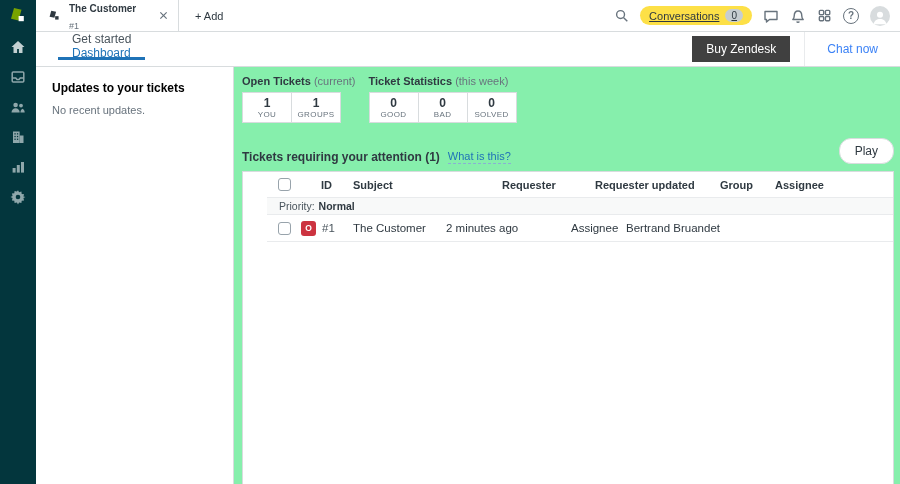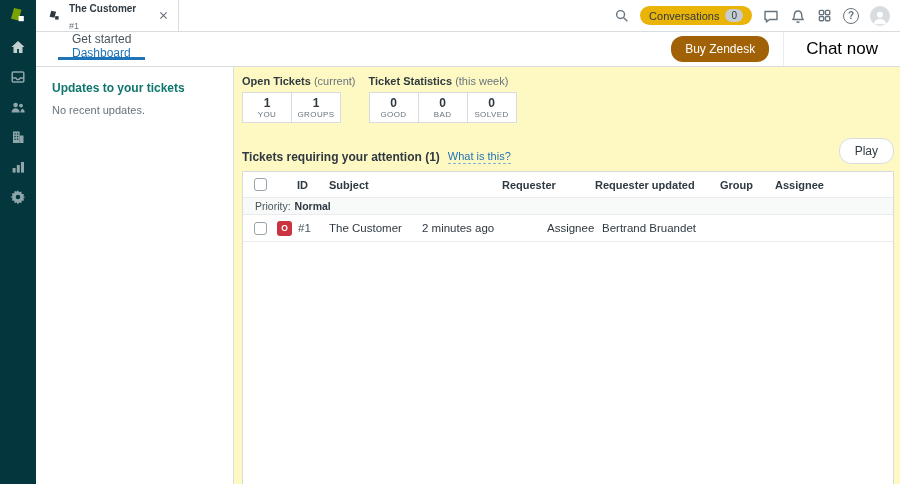--- a/index.html
+++ b/index.html
@@ -18,64 +18,64 @@
   
   .topbar { height:32px; background:#fff; border-bottom:1px solid #d8dcde; display:flex; align-items:stretch; flex-shrink:0; }
   .ticket-tab { width:143px; display:flex; align-items:center; padding:0 8px 0 12px; border-right:1px solid #d8dcde; cursor:pointer; }
   .ticket-tab .txt { margin-left:8px; line-height:1.05; flex:1; overflow:hidden; }
   .ticket-tab .t1 { font-size:10px; font-weight:bold; color:#2f3941; white-space:nowrap; }
   .ticket-tab .t2 { font-size:9px; color:#68737d; }
   .tab-close { display:flex; align-items:center; padding:2px; cursor:pointer; }
   .add-btn { display:flex; align-items:center; padding:0 16px; font-size:11px; color:#2f3941; cursor:pointer; }
   .top-right { margin-left:auto; display:flex; align-items:center; gap:11px; padding-right:10px; }
   .icon-btn { color:#68737d; display:flex; align-items:center; cursor:pointer; }
-  .conv-pill { background:#eab308; border-radius:12px; padding:3px 9px; font-size:11px; color:#2f3941; display:flex; align-items:center; gap:6px; cursor:pointer; }
+  .conv-pill { background:#fde047; border-radius:12px; padding:3px 9px; font-size:11px; color:#2f3941; display:flex; align-items:center; gap:6px; cursor:pointer;text-decoration:underline; }
   .conv-count { background:#c6cdd1; border-radius:8px; font-size:10px; padding:0 6px; line-height:13px; color:#2f3941; }
   .help-circle { width:16px; height:16px; border:1.4px solid #68737d; border-radius:50%; font-size:10px; font-weight:bold; color:#68737d; display:flex; align-items:center; justify-content:center; cursor:pointer; }
   .avatar { width:20px; height:20px; border-radius:50%; background:#d8dcde; overflow:hidden; display:flex; align-items:flex-end; justify-content:center; cursor:pointer; }
 
   
   .subbar { height:35px; background:#fff; border-bottom:1px solid #d8dcde; display:flex; align-items:stretch; flex-shrink:0; }
   .view-tabs { display:flex; padding-left:22px;flex-direction:column; }
   .view-tab { display:flex; align-items:center; padding:0 14px; font-size:12px; color:#49545c; position:relative; cursor:pointer; }
   .view-tab.active { color:#1f73b7; }
   .view-tab.active::after { content:""; position:absolute; left:0; right:0; bottom:0; height:3px; background:#1f73b7; }
   .trial-area { margin-left:auto; display:flex; align-items:center; }
   .trial-text { font-size:12px; color:#2f3941; white-space:pre; }
   .trial-text b { font-weight:bold; }
-  .buy-btn { background:#a16207; color:#fff; font-size:12px; border:none; border-radius:12px; padding:6px 14px; margin:0 14px 0 12px; cursor:pointer; font-family:inherit; }
+  .buy-btn { background:#404040; color:#fff; font-size:12px; border:none; border-radius:0; padding:6px 14px; margin:0 14px 0 12px; cursor:pointer; font-family:inherit; }
   .vdiv { width:1px; background:#e9ebed; align-self:stretch; }
-  .chat-now { font-size:17px; color:#000000; padding:0 22px; display:flex; align-items:center; cursor:pointer; }
+  .chat-now { font-size:12px; color:#3b82f6; padding:0 22px; display:flex; align-items:center; cursor:pointer; }
 
   
   .content { flex:1; display:flex; min-height:0; }
   .updates-col { width:198px; background:#fff; border-right:1px solid #d8dcde; padding:14px 16px; flex-shrink:0; }
-  .updates-title { font-size:12px; font-weight:bold; color:#0f766e; margin-bottom:9px; }
+  .updates-title { font-size:12px; font-weight:bold; color:#000000; margin-bottom:9px; }
   .updates-empty { font-size:11px; color:#68737d; }
 
-  .dash { flex:1; background:#fef9c3; padding:8px 6px 0 8px; display:flex; flex-direction:column; min-width:0; }
+  .dash { flex:1; background:#86efac; padding:8px 6px 0 8px; display:flex; flex-direction:column; min-width:0; }
 
   
   .stats-row { display:flex; gap:13px; }
   .stat-label { font-size:11px; margin-bottom:5px; white-space:pre; }
   .stat-label .t { font-weight:bold; color:#2f3941; }
   .stat-label .s { color:#68737d; }
   .boxes { display:flex; }
   .stat-box { width:50px; height:31px; background:#fff; border:1px solid #d8dcde; display:flex; flex-direction:column; align-items:center; justify-content:center; cursor:pointer; }
   .stat-box + .stat-box { margin-left:-1px; }
   .stat-val { font-size:12px; font-weight:bold; color:#2f3941; line-height:13px; }
   .stat-cap { font-size:8px; color:#68737d; letter-spacing:.4px; }
 
   
   .tick-head { display:flex; align-items:flex-end; margin-top:15px; margin-bottom:7px; }
   .tick-title { font-size:12px; font-weight:bold; color:#2f3941; }
   .what-link { margin-left:8px; font-size:11px; color:#1f73b7; border-bottom:1px dashed #8ab0d4; cursor:pointer; line-height:13px; }
   .play-btn { margin-left:auto; background:#fff; border:1px solid #d8dcde; border-radius:12px; padding:5px 15px; font-size:12px; color:#2f3941; cursor:pointer; font-family:inherit; }
 
-  .table-card { background:#fff; border:1px solid #d8dcde; border-bottom:none; flex:1; }
+  .table-card { background:#fff; border:1px solid #d8dcde; border-bottom:none; flex:1;padding-left:24px; }
   .trow { display:flex; align-items:center; border-bottom:1px solid #e9ebed; }
   .trow.header { height:26px; font-size:11px; font-weight:bold; color:#2f3941; }
   .trow.group { height:17px; background:#f8f9f9; font-size:10.5px; color:#49545c; padding-left:12px; }
   .trow.group b { margin-left:4px; color:#2f3941; }
   .trow.data { height:27px; font-size:11.5px; color:#2f3941; cursor:pointer; }
   .col-check { width:34px; display:flex; justify-content:center; }
   .col-id { width:52px; display:flex; align-items:center; gap:6px; }
   .trow.header .col-id { padding-left:20px; }
   .col-subject { flex:1; }
   .col-requester { width:93px; }
@@ -155,20 +155,21 @@
       <span class="txt">
         <span class="t1">The Customer</span><br>
         <span class="t2">#1</span>
       </span>
       <span class="tab-close">
         <svg width="9" height="9" viewBox="0 0 10 10" stroke="#68737d" stroke-width="1.3">
             <path d="M1.5 1.5l7 7M8.5 1.5l-7 7"></path>
           </svg>
       </span>
     </div>
+    <div class="add-btn">+ Add</div>
 
     <div class="top-right">
       <span class="icon-btn">
         <svg width="15" height="15" viewBox="0 0 16 16" fill="none" stroke="currentColor" stroke-width="1.5">
             <circle cx="7" cy="7" r="4.2"></circle>
             <path d="M10.3 10.3L14.2 14.2"></path>
           </svg>
       </span>
       <span class="conv-pill">
         <span>Conversations</span>

